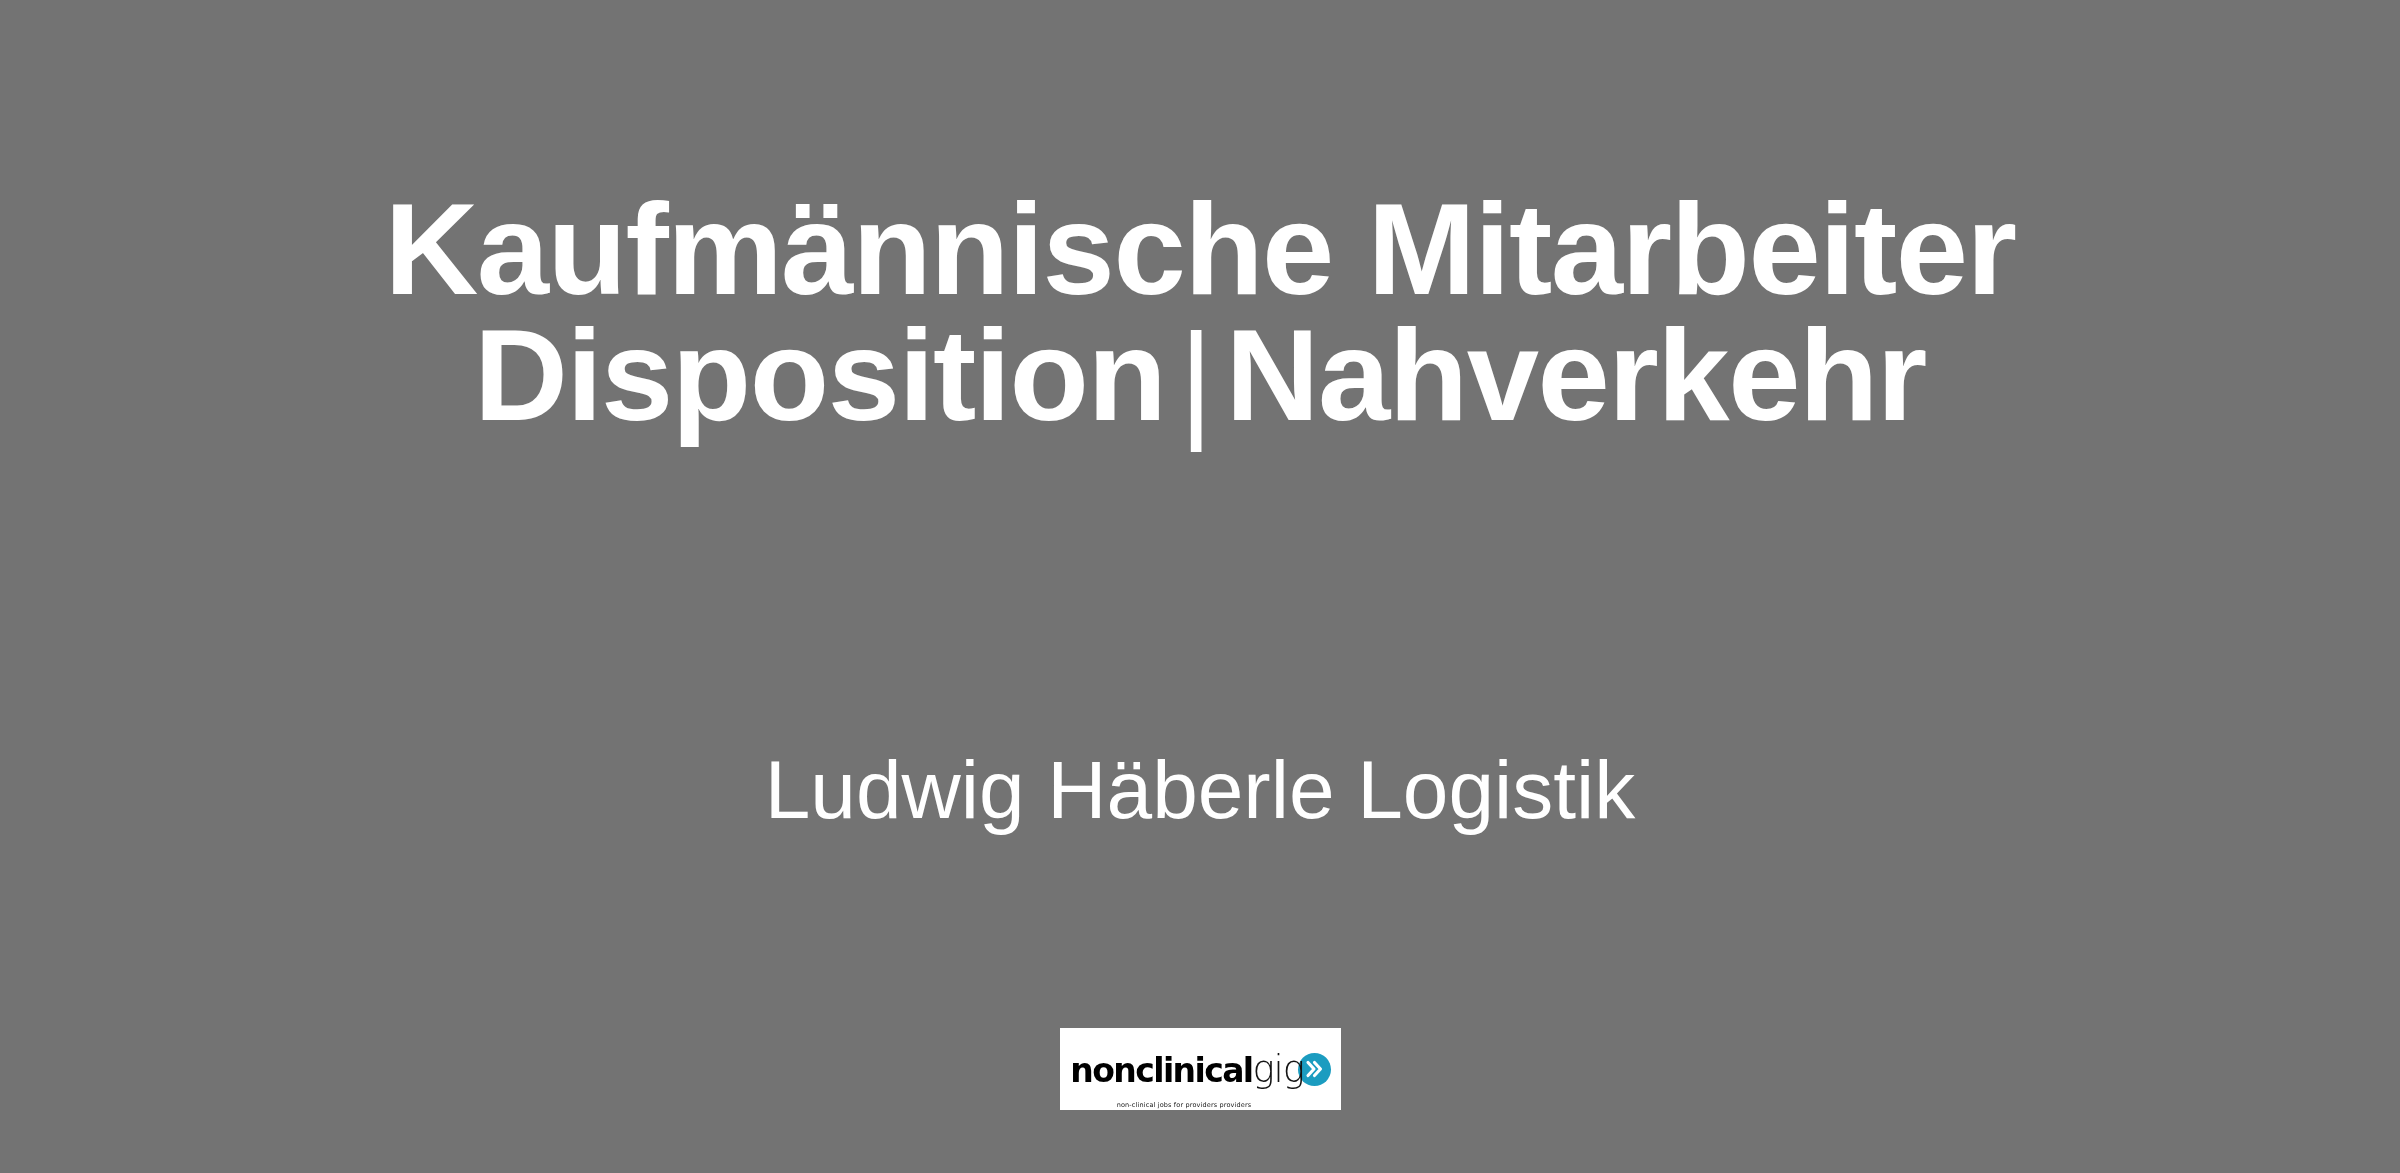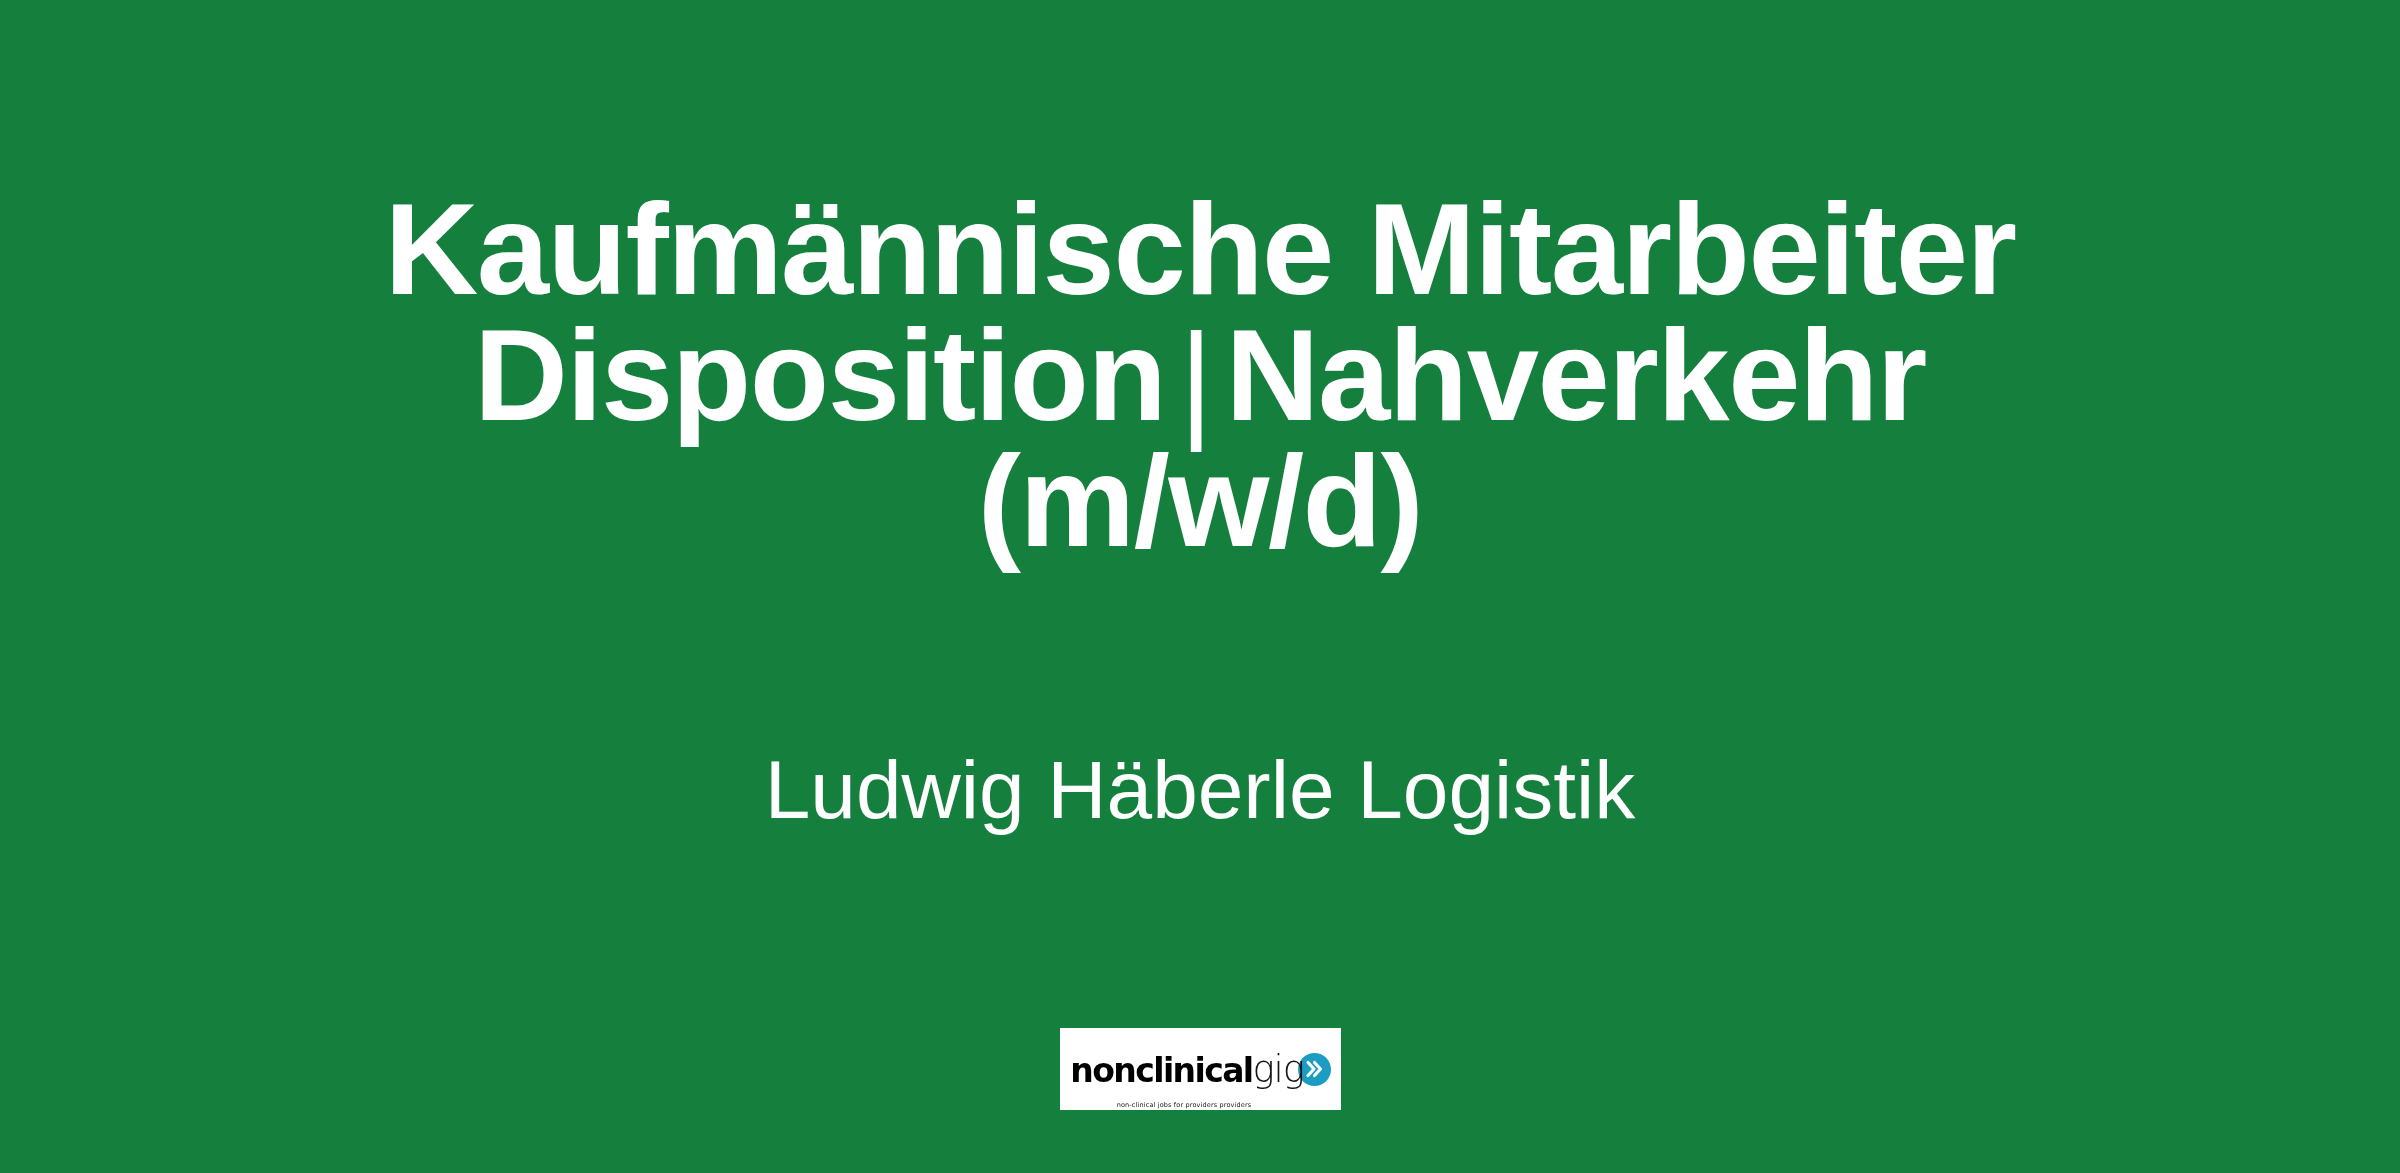--- a/index.html
+++ b/index.html
@@ -140,26 +140,25 @@
     justify-content: center;
     margin-left: -6px;
     flex: 0 0 auto;
   }
 
   #logo-chevron-badge svg { display: block; }
 </style>
 </head>
 <body>
 
-<div id="poster" style="background: #15803d;">
+<div id="poster" style="background: #737373;">
 
   <div id="title-block">
     <span class="title-line line-1">Kaufmännische Mitarbeiter</span>
     <span class="title-line line-2"><span>Disposition</span><span class="pipe-sep">|</span><span>Nahverkehr</span></span>
-    <span class="title-line line-3">(m/w/d)</span>
   </div>
 
   <div id="subtitle">Ludwig Häberle Logistik</div>
 
   <div id="logo-card" style="background: rgb(255, 255, 255);">
     <div id="logo-inner">
       <div id="logo-wordmark">
         <span class="logo-non">nonclinical</span>
           <span class="logo-gig">gig</span>
       </div>

